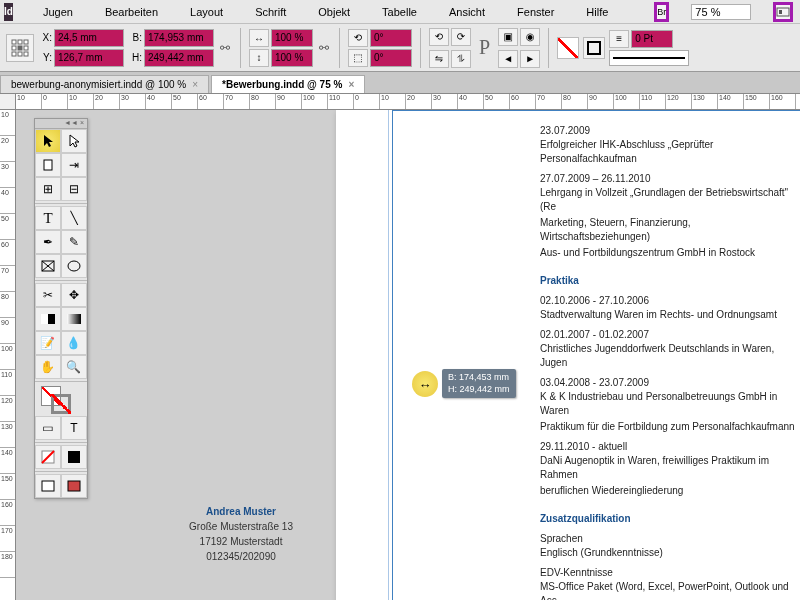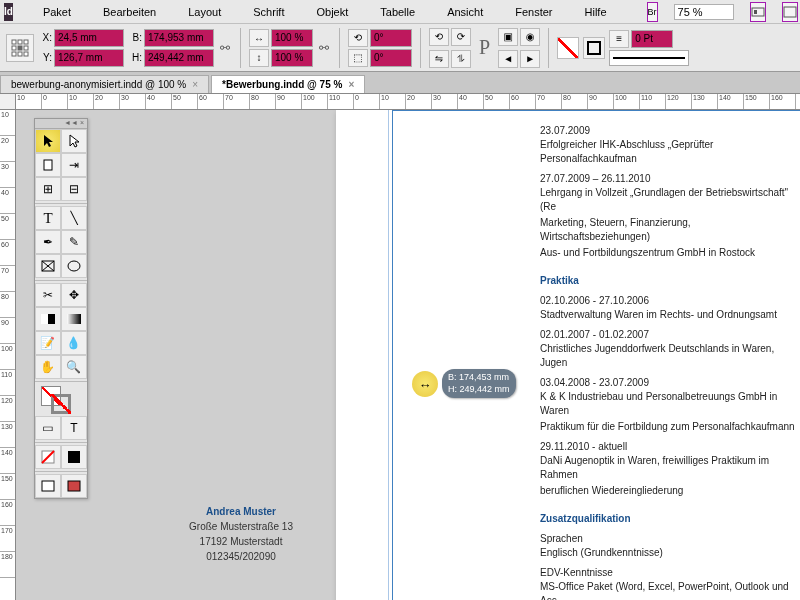--- a/index.html
+++ b/index.html
@@ -1,21 +1,21 @@
 <!DOCTYPE html>
 <html><head>
 <meta charset="utf-8">
 <style>
 * { margin: 0; padding: 0; box-sizing: border-box; font-family: "Segoe UI", Tahoma, sans-serif; }
 body { background: #e3e3e3; width: 800px; height: 600px; overflow: hidden; font-size: 11px; }
 .menubar { display: flex; align-items: center; height: 24px; background: #e8e8e8; border-bottom: 1px solid #c0c0c0; padding: 0 4px; gap: 16px; }
 .mb-logo { width: 20px; height: 18px; background: #3b2b3b; color: #fff; font-weight: bold; display: flex; align-items: center; justify-content: center; font-size: 10px; margin-right: 6px; }
 .mb-item { padding: 2px 8px; cursor: default; }
 .mb-sep { flex: 1; }
-.mb-btn { width: 26px; height: 20px; border: 1px solid #a21caf; background: #f5f5f5; margin: 0 0; display: flex; align-items: center; justify-content: center; font-size: 9px; }
+.mb-btn { width: 26px; height: 20px; border: 3px solid #a21caf; background: #f5f5f5; margin: 0 6px; display: flex; align-items: center; justify-content: center; font-size: 9px; }
 .mb-zoom { width: 60px; font-size: 11px; padding: 1px 3px; border: 1px solid #b0b0b0; background: #fff; }
 
 .ctrlbar { height: 48px; background: #e8e8e8; border-bottom: 1px solid #999; display: flex; align-items: center; padding: 2px 6px; gap: 4px; }
 .ctrl-col { display: flex; flex-direction: column; gap: 2px; }
 .ctrl-col.gap4 { gap: 4px; }
 .ctrl-row { display: flex; align-items: center; gap: 2px; }
 .ctrl-lbl { font-size: 10px; width: 14px; text-align: right; }
 .ctrl-in { width: 70px; height: 18px; border: 1px solid #aaa; background: #be185d; font-size: 10px; padding: 0 3px; display: flex; align-items: center; }
 .ctrl-in.small { width: 42px; }
 .ctrl-icon { width: 20px; height: 18px; border: 1px solid #bbb; background: #f2f2f2; display: flex; align-items: center; justify-content: center; font-size: 10px; }
@@ -56,30 +56,30 @@
 
 .content { padding: 8px 14px; font-size: 10px; color: #222; line-height: 1.4; }
 .c-date { margin-top: 6px; }
 .c-text { margin-bottom: 2px; }
 .c-head { color: #1a4f8a; font-weight: bold; margin-top: 14px; margin-bottom: 4px; }
 .sidebar-text { position: absolute; left: -180px; top: 394px; width: 170px; text-align: center; font-size: 10px; color: #1a4f8a; font-weight: bold; line-height: 1.5; }
 .sidebar-text .st-reg { color: #333; font-weight: normal; }
 
 .resize-tip { position: absolute; left: 396px; top: 259px; z-index: 20; display: flex; align-items: center; gap: 4px; }
 .resize-cursor-hl { width: 26px; height: 26px; border-radius: 50%; background: radial-gradient(circle,#f8e870 0%,#e8c840 100%); display: flex; align-items: center; justify-content: center; font-size: 13px; }
-.resize-box { background: #6a7a8a; color: #fff; font-size: 9px; padding: 3px 6px; line-height: 1.3; border-radius: 12px; box-shadow: 1px 1px 2px rgba(0,0,0,0.3); }
+.resize-box { background: #6a7a8a; color: #fff; font-size: 9px; padding: 3px 6px; line-height: 1.3; border-radius: 2px; box-shadow: 1px 1px 2px rgba(0,0,0,0.3); }
 
 svg { display: block; }
 </style>
 </head>
 <body>
 
 <div class="menubar">
   <div class="mb-logo">Id</div>
-  <div class="mb-item">Paket</div>
+  <div class="mb-item">Jugen</div>
   <div class="mb-item">Bearbeiten</div>
   <div class="mb-item">Layout</div>
   <div class="mb-item">Schrift</div>
   <div class="mb-item">Objekt</div>
   <div class="mb-item">Tabelle</div>
   <div class="mb-item">Ansicht</div>
   <div class="mb-item">Fenster</div>
   <div class="mb-item">Hilfe</div>
   <div class="mb-sep"></div>
   <div class="mb-btn">Br</div>

